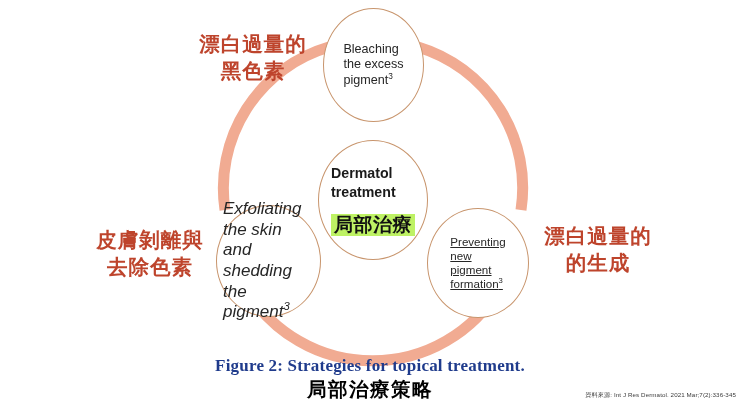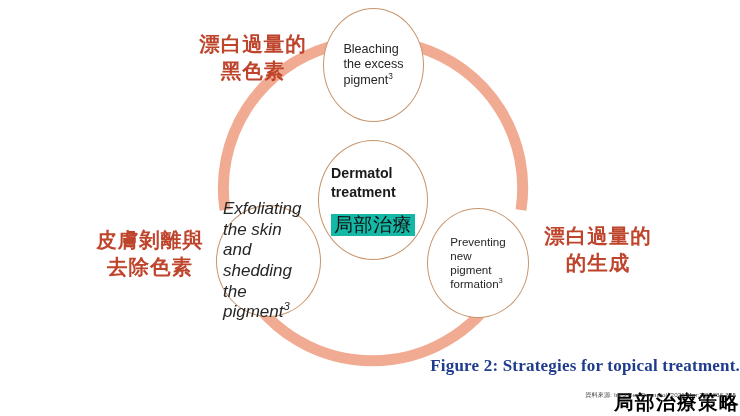--- a/index.html
+++ b/index.html
@@ -73,42 +73,42 @@
     height: 112px;
   }
   #node-left .node-text { font-size: 17px; font-style: italic; }
 
   #node-right {
     left: 427px;
     top: 208px;
     width: 102px;
     height: 110px;
   }
-  #node-right .node-text { font-size: 11.6px; }
+  #node-right .node-text { font-size: 11.6px; text-decoration: underline; }
 
   #node-center {
     left: 318px;
     top: 140px;
     width: 110px;
     height: 120px;
     border-color: #c8956d;
     z-index: 5;
   }
   #node-center .node-text {
     font-size: 14.2px;
     font-weight: bold;
     line-height: 1.32;
     color: #1a1a1a;
   }
   .cn-highlight {
     display: inline-block;
-    background: #14b8a6;
+    background: #bef264;
     color: #111111;
     font-size: 19px;
-    font-weight: normal;
+    font-weight: bold;
     line-height: 1.18;
     padding: 0 3px;
     margin-top: 12px;
     letter-spacing: 0.5px;
   }
   .sup {
     font-size: 0.66em;
     vertical-align: super;
     line-height: 0;
   }
@@ -139,37 +139,37 @@
     top: 222px;
     width: 148px;
   }
 
   
   #caption-block {
     position: absolute;
     left: 0;
     top: 356px;
     width: 740px;
-    text-align: right;
+    text-align: center;
   }
   #caption-en {
     font-family: "Liberation Serif", serif;
     color: #1f3b8c;
     font-size: 17px;
     font-weight: bold;
     letter-spacing: 0.2px;
     line-height: 1.2;
   }
   #caption-zh {
     color: #000000;
     font-size: 19.5px;
     font-weight: bold;
     letter-spacing: 1.5px;
     line-height: 1.25;
-    margin-top: 14px;
+    margin-top: 1px;
   }
 
   
   #source-line {
     position: absolute;
     right: 4px;
     top: 391px;
     color: #3b3b3b;
     font-size: 6.2px;
     letter-spacing: 0.1px;

